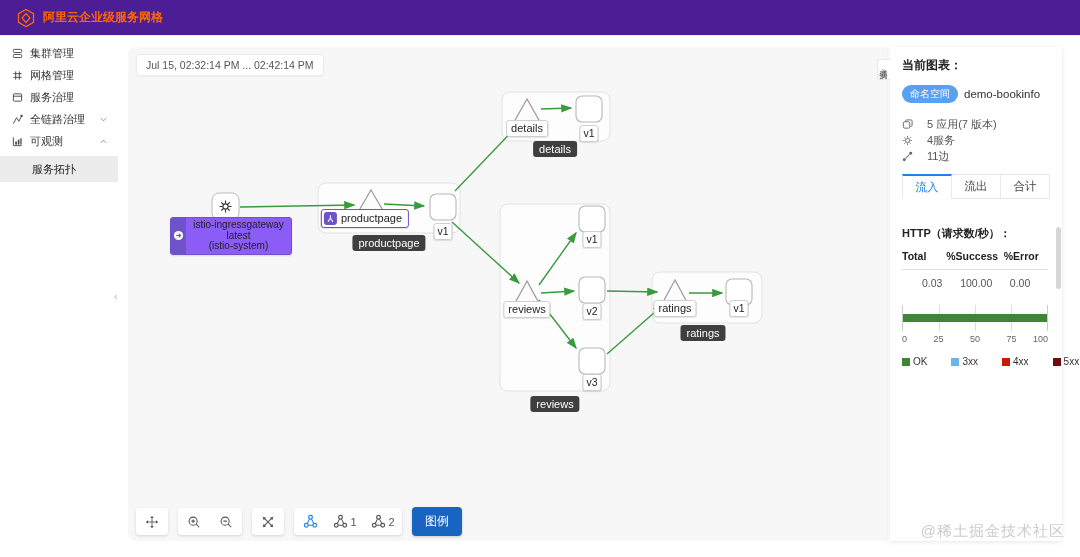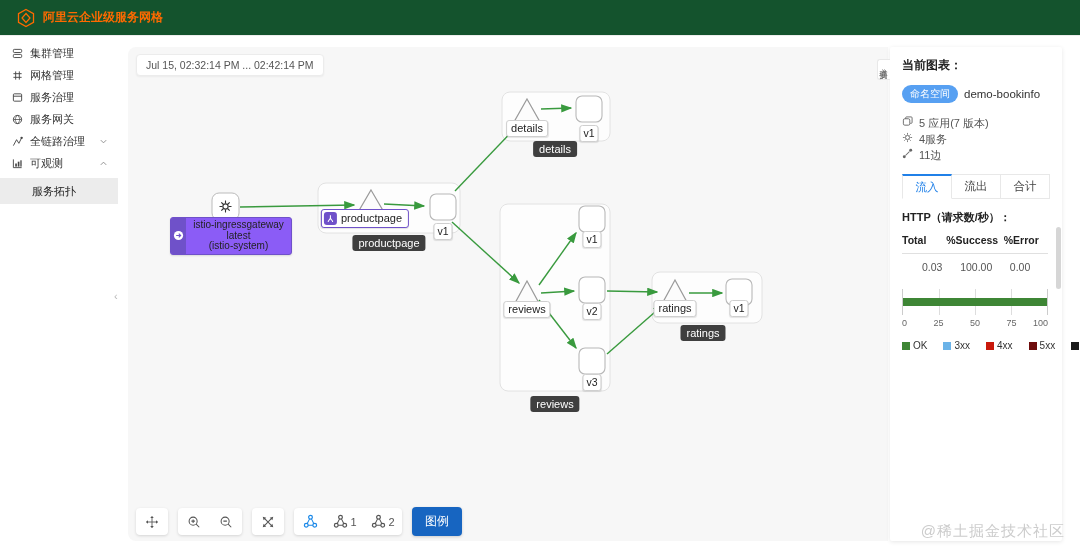--- a/index.html
+++ b/index.html
@@ -2,21 +2,21 @@
 <html><head>
 <meta charset="utf-8">
 <style>
   * { box-sizing: border-box; margin: 0; padding: 0; }
   body {
     width: 1080px; height: 557px; overflow: hidden;
     font-family: "Liberation Sans", "DejaVu Sans", sans-serif;
     background: #fff; color: #333; position: relative;
   }
   
-  .header { height: 36px; border-bottom: 1px solid #ededed; display: flex; align-items: center; padding: 0 16px; background:#14532d; }
+  .header { height: 36px; border-bottom: 1px solid #ededed; display: flex; align-items: center; padding: 0 16px; background:#4c1d95; }
   .header-title { color: #ff6a00; font-size: 12px; font-weight: bold; margin-left: 7px; }
   
   .page-body { display: flex; height: 521px; position: relative; }
   .sidebar { width: 118px; padding-top: 6px; background: #fff; flex: none; }
   .side-item { height: 22px; display: flex; align-items: center; gap: 7px; padding: 0 10px 0 12px; font-size: 11px; color: #333; cursor: pointer; }
   .side-item .chev { margin-left: auto; }
   .side-sub { height: 26px; margin-top: 4px; background: #ececec; display: flex; align-items: center; padding-left: 32px; font-size: 11px; color: #222; cursor: pointer; }
   .collapse-handle { position: absolute; left: 114px; top: 254px; color: #b9b9b9; font-size: 11px; cursor: pointer; }
   .main-wrap { flex: 1; display: flex; padding: 11px 18px 0 10px; gap: 2px; }
   
@@ -40,40 +40,40 @@
   
   .panel { width: 172px; height: 494px; background: #fff; position: relative; border-radius: 2px; box-shadow: 0 1px 4px rgba(0,0,0,.10); padding: 10px 10px 0 12px; flex: none; }
   .panel-handle { position: absolute; left: -13px; top: 12px; width: 13px; background: #fff; border: 1px solid #e8e8e8; border-right: none; border-radius: 3px 0 0 3px; display: flex; flex-direction: column; align-items: center; padding: 3px 0; color: #666; cursor: pointer; }
   .panel-handle .vtext { writing-mode: vertical-rl; font-size: 8.5px; letter-spacing: 1px; }
   .panel-handle .arrow { font-size: 9px; margin-top: 1px; }
   .p-title { font-size: 12px; font-weight: bold; color: #222; }
   .ns-row { margin-top: 11px; display: flex; align-items: center; gap: 6px; }
   .ns-pill { background: #57a0f2; color: #fff; font-size: 10px; padding: 2px 8px; border-radius: 9px; white-space: nowrap; }
   .ns-val { font-size: 11.5px; color: #333; }
   .stats { margin-top: 13px; }
-  .stat-row { display: flex; gap: 6px; font-size: 11px; color: #555; height: 16px; }
+  .stat-row { display: flex; align-items: center; gap: 14px; font-size: 11px; color: #555; height: 16px; }
   .tabs { display: flex; margin-top: 10px; margin-right: 2px; }
   .tab { flex: 1; height: 25px; display: flex; align-items: center; justify-content: center; font-size: 11.5px; color: #444; border: 1px solid #e8e8e8; border-left: none; background: #fff; cursor: pointer; }
   .tab:first-child { border-left: 1px solid #e8e8e8; }
   .tab.active { border-top: 2px solid #2080e8; border-bottom: 1px solid #fff; color: #2080e8; }
-  .http-title { margin-top: 11px; font-size: 11px; font-weight: bold; color: #222; }
+  .http-title { margin-top: 27px; font-size: 11px; font-weight: bold; color: #222; }
   .mtable { margin-top: 9px; margin-right: 4px; }
   .mrow { display: grid; grid-template-columns: 1fr 1.3fr 1fr; font-size: 10.5px; }
   .mrow.head { color: #222; font-weight: bold; }
   .mrow.vals { color: #555; margin-top: 7px; padding-left: 20px; }
   .mtable hr { border: none; border-top: 1px solid #e0e0e0; margin-top: 7px; }
   .chart { margin-top: 16px; margin-right: 4px; }
   .plot { position: relative; height: 26px; border-left: 1px solid #ccc; border-right: 1px solid #ccc; }
   .gridline { position: absolute; top: 0; bottom: 0; width: 1px; background: #ddd; }
   .hbar { position: absolute; left: 0; top: 9px; height: 8px; width: 100%; }
   .axis { position: relative; height: 12px; margin-top: 3px; font-size: 9px; color: #666; }
   .axis span { position: absolute; transform: translateX(-50%); }
   .axis span:first-child { transform: none; }
   .axis span:last-child { transform: translateX(-100%); }
-  .clegend { display: flex; gap: 16px; margin-top: 10px; flex-wrap: nowrap; }
+  .clegend { display: flex; gap: 24px; margin-top: 10px; flex-wrap: nowrap; }
   .lg-item { display: flex; align-items: center; gap: 3px; font-size: 10px; color: #333; }
   .lg-sq { width: 8px; height: 8px; display: inline-block; flex: none; }
   .panel-scroll { position: absolute; right: 1px; top: 180px; width: 5px; height: 62px; background: #d6d6d6; border-radius: 3px; cursor: pointer; }
   .watermark { position: absolute; right: 15px; bottom: 16px; font-size: 15px; color: #cccccc; letter-spacing: 1px; z-index: 9; }
   svg .node { cursor: pointer; }
 </style>
 </head>
 <body>
 
 <div class="header">
@@ -99,27 +99,20 @@
           <path d="M1.5 4h9M1.5 8h9M4 1.5v9M8 1.5v9" stroke="#444" fill="none"></path>
         </svg>
       <span>网格管理</span>
     </div>
     <div class="side-item">
       <svg width="11" height="11" viewBox="0 0 12 12">
           <rect x="1.5" y="2" width="9" height="8" rx="1" fill="none" stroke="#444"></rect>
           <path d="M1.5 4.6h9" stroke="#444"></path>
         </svg>
       <span>服务治理</span>
-    </div>
-    <div class="side-item">
-      <svg width="11" height="11" viewBox="0 0 12 12">
-          <circle cx="6" cy="6" r="4.5" fill="none" stroke="#444"></circle>
-          <path d="M1.5 6h9M6 1.5c-3.2 2.8-3.2 6.2 0 9M6 1.5c3.2 2.8 3.2 6.2 0 9" fill="none" stroke="#444" stroke-width=".8"></path>
-        </svg>
-      <span>服务网关</span>
     </div>
     <div class="side-item">
       <svg width="11" height="11" viewBox="0 0 12 12">
           <path d="M1.5 10.5L5 4l2.5 4L10.5 2" fill="none" stroke="#444"></path>
           <circle cx="10.5" cy="2" r="1.3" fill="#444"></circle>
         </svg>
       <span>全链路治理</span>
       <svg class="chev" width="9" height="9" viewBox="0 0 10 10">
           <path d="M2 3.5l3 3 3-3" fill="none" stroke="#888"></path>
         </svg>

